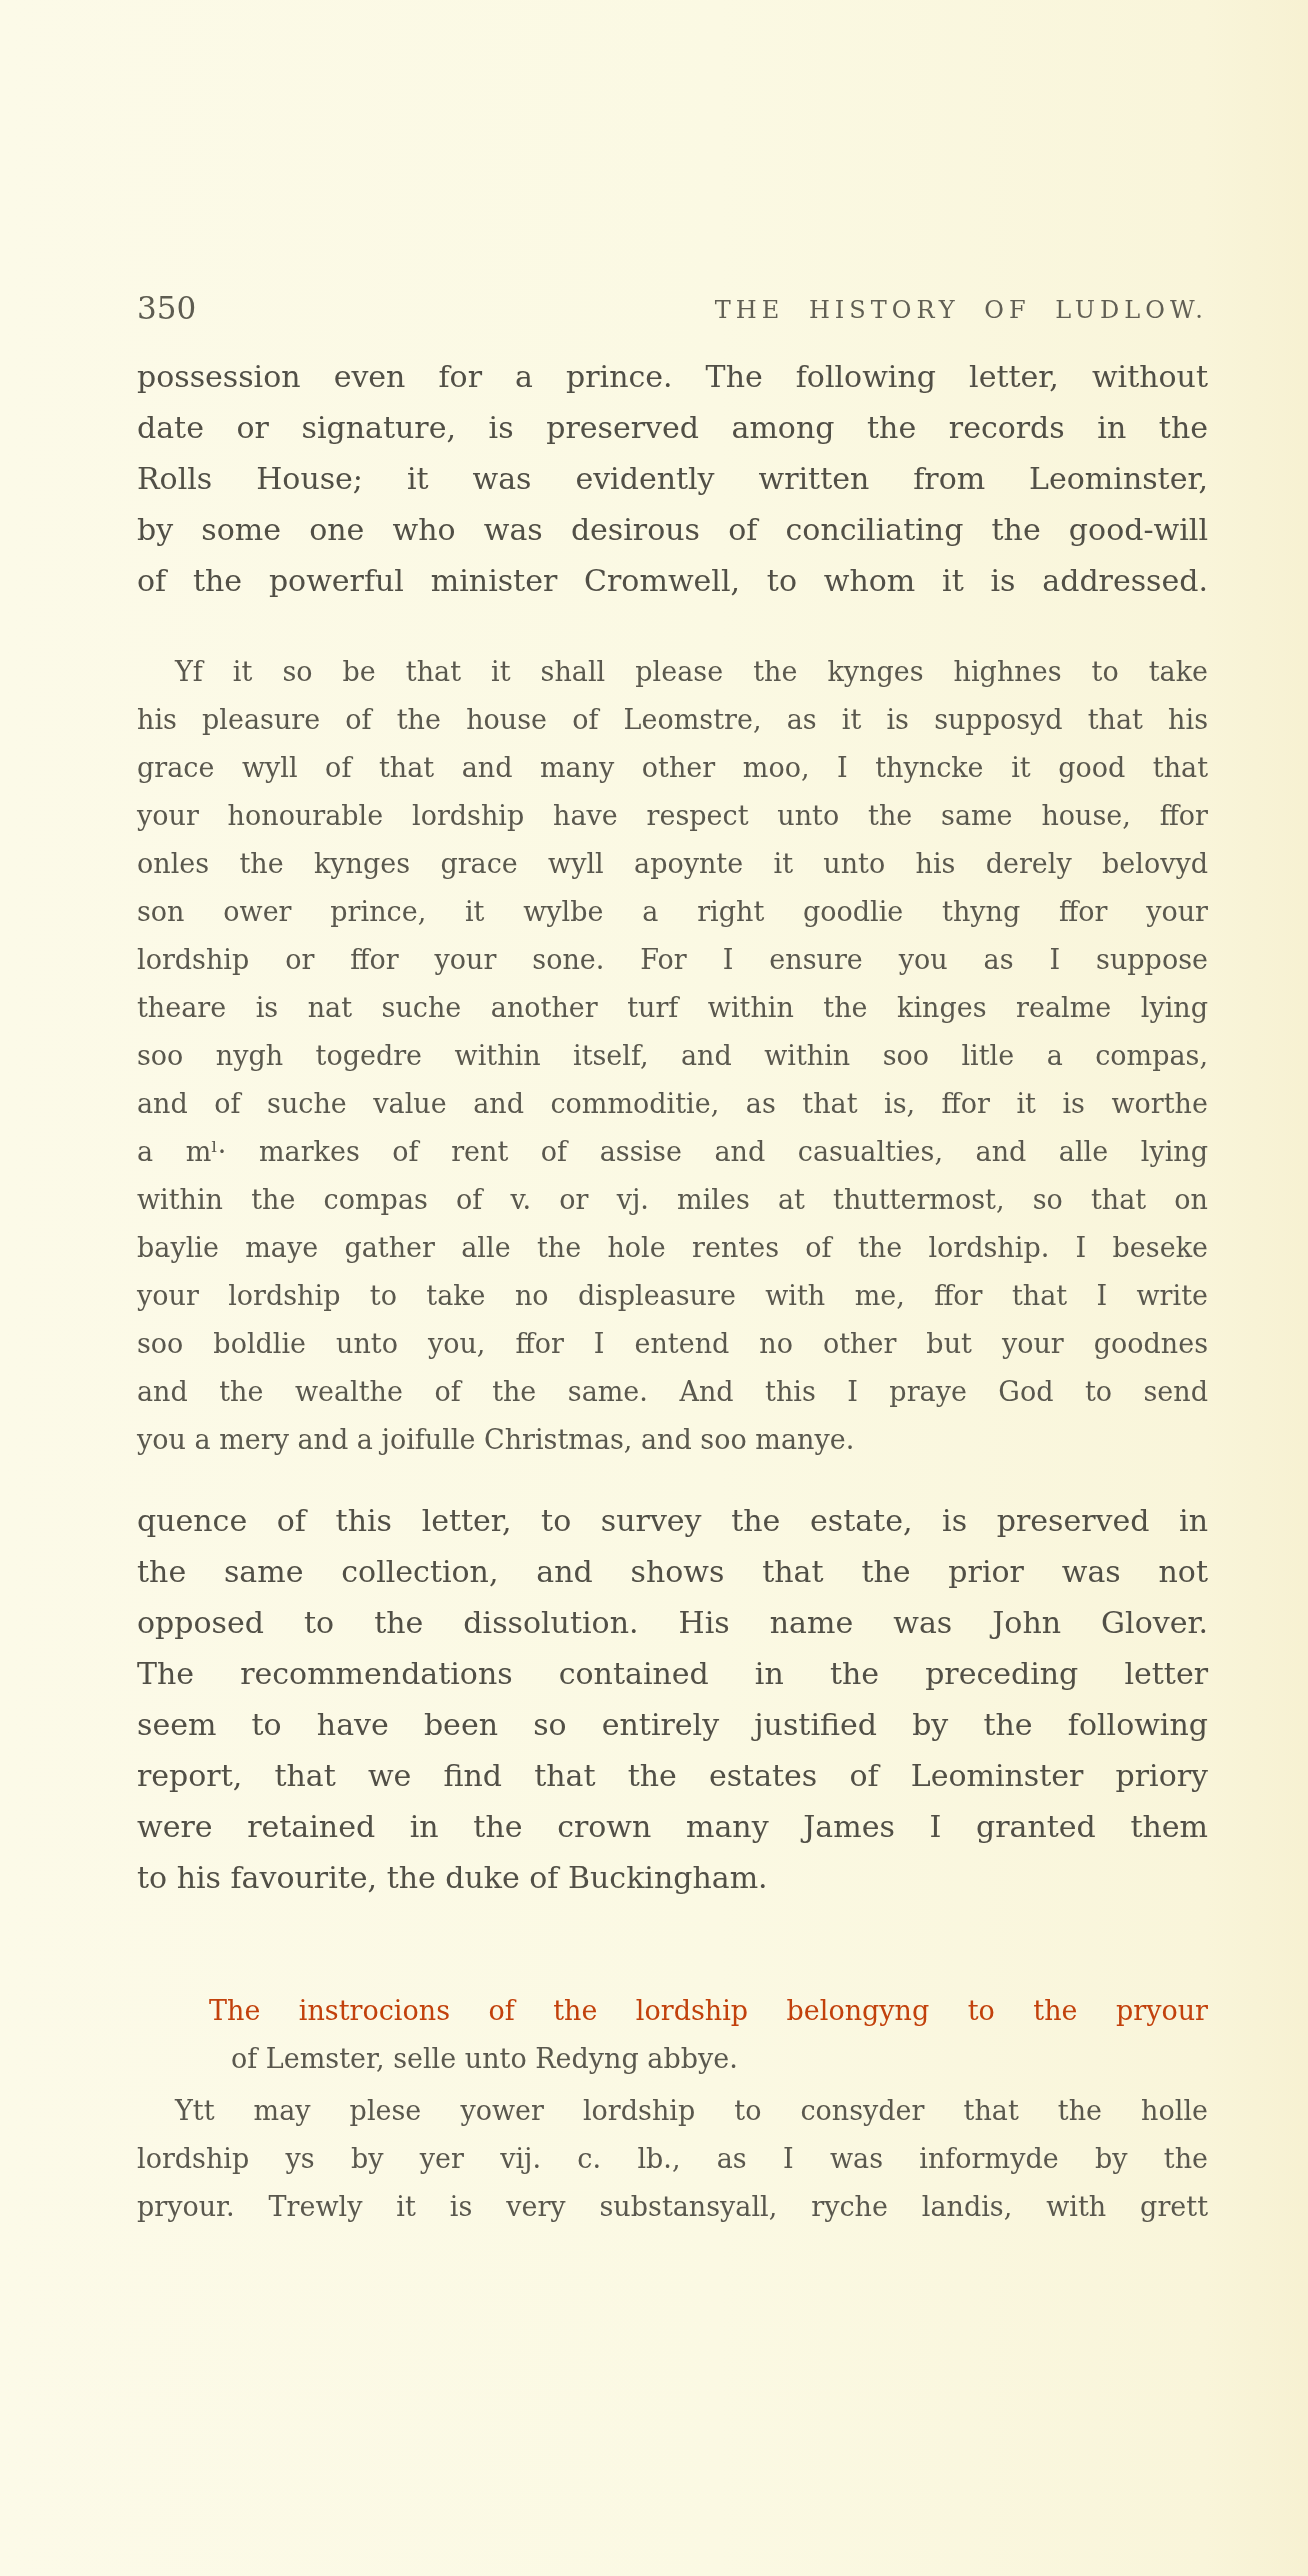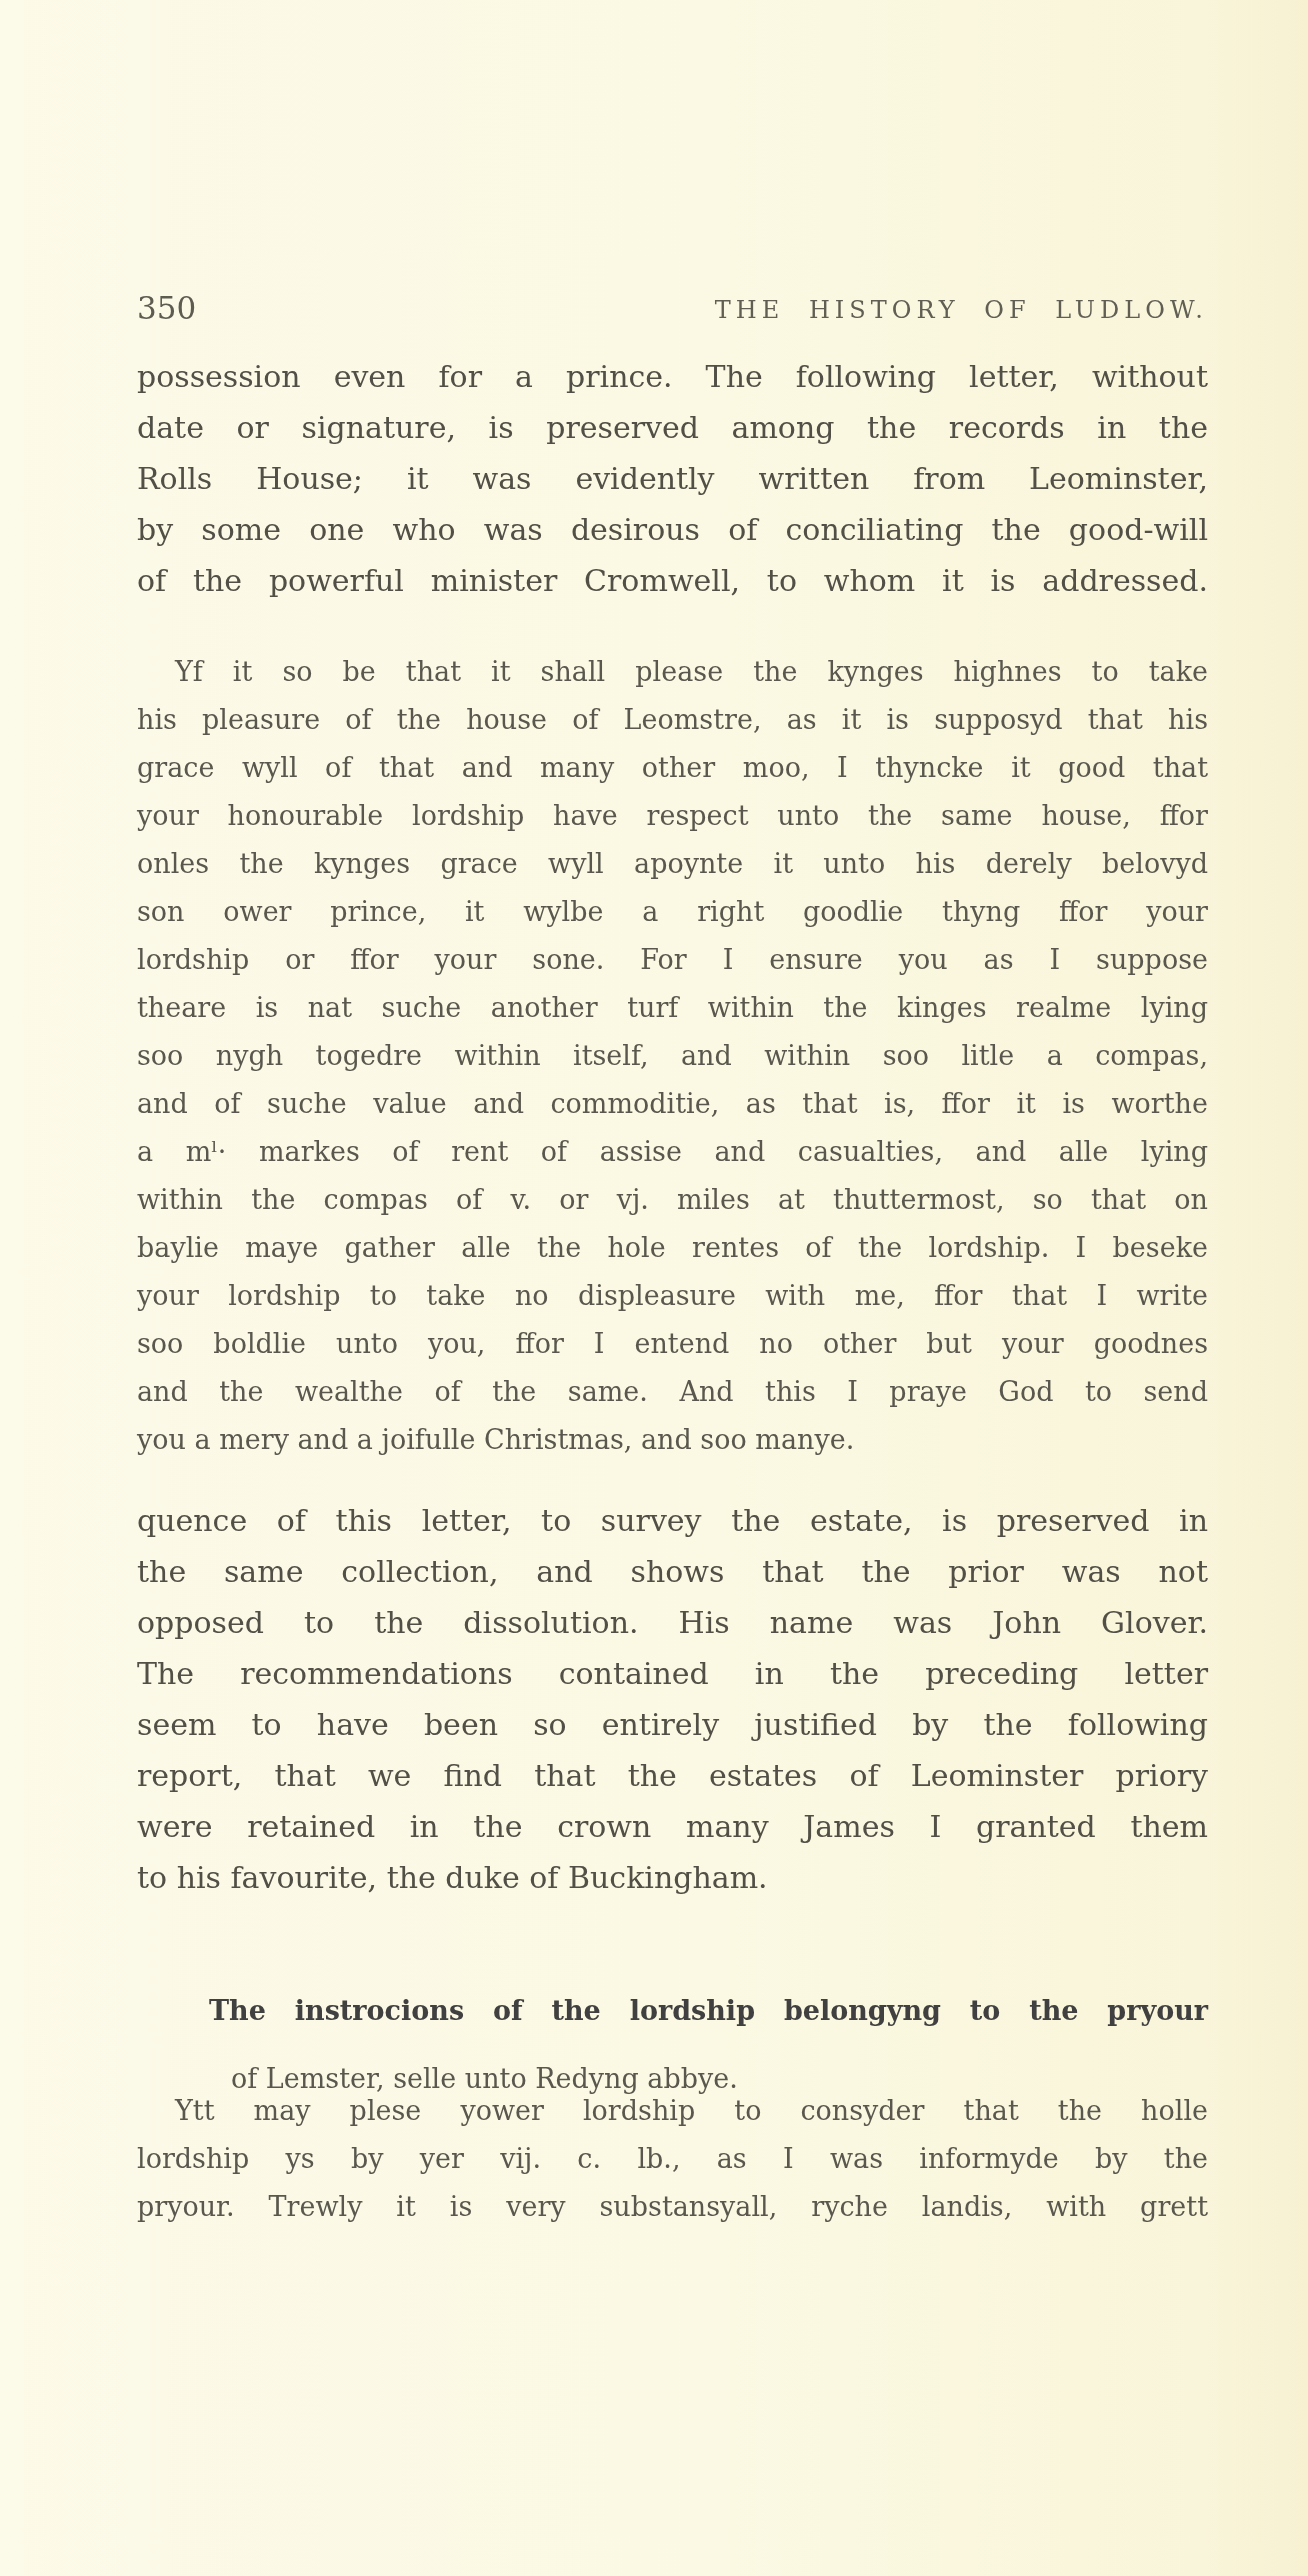--- a/index.html
+++ b/index.html
@@ -39,28 +39,28 @@
   .body-text { font-size: 30px; line-height: 51px; color: #514f46; }
   .letter-text { font-size: 27px; line-height: 48px; color: #5a584e; }
 
   .ln { white-space: normal; }
   .j  { text-align: justify; text-align-last: justify; }
 
   .quote-heading-line1 {
     position: absolute;
     left: 209px; top: 1987px;
     width: 999px;
-    font-size: 27px; line-height: 48px; color: #404040;
-    text-align: justify; text-align-last: justify; font-weight: bold;
+    font-size: 27px; line-height: 48px; color: #c2410c;
+    text-align: justify; text-align-last: justify;
   }
   .quote-heading-line2 {
     position: absolute;
     left: 231px; top: 2035px;
     width: 999px;
-    font-size: 27px; line-height: 48px; color: #5a584e; margin-top: 20px;
+    font-size: 27px; line-height: 48px; color: #5a584e;
   }
 </style>
 </head>
 <body>
 
 <div class="page">
 
   <div class="pagenum">350</div>
 
   <div class="running-title">THE HISTORY OF LUDLOW.</div>

